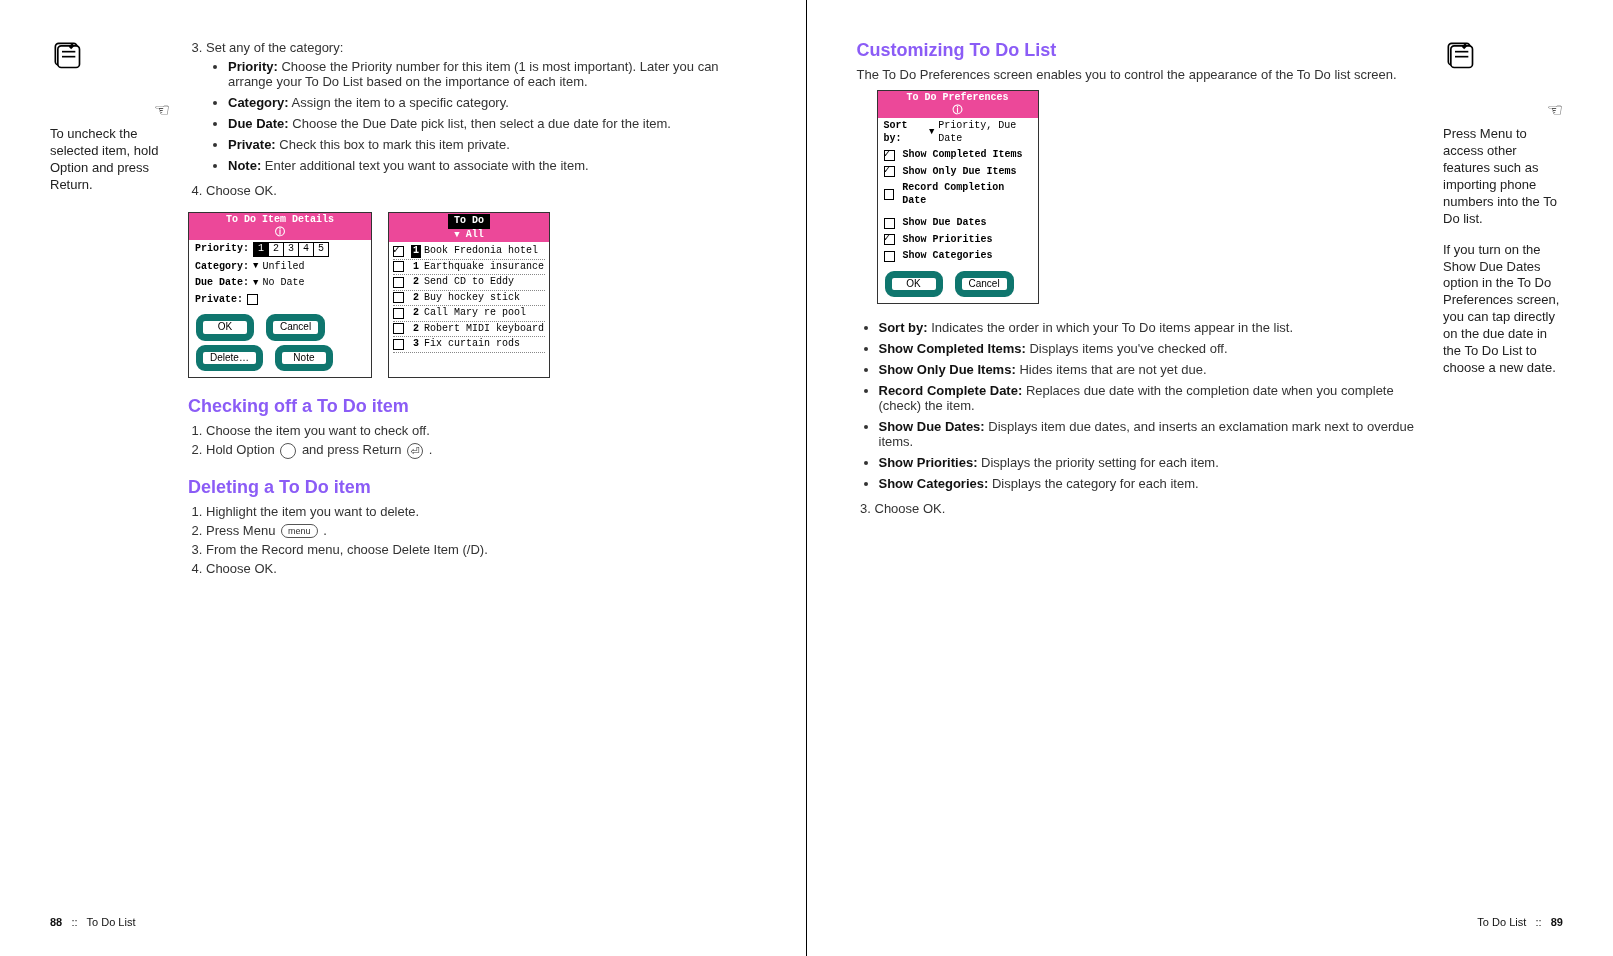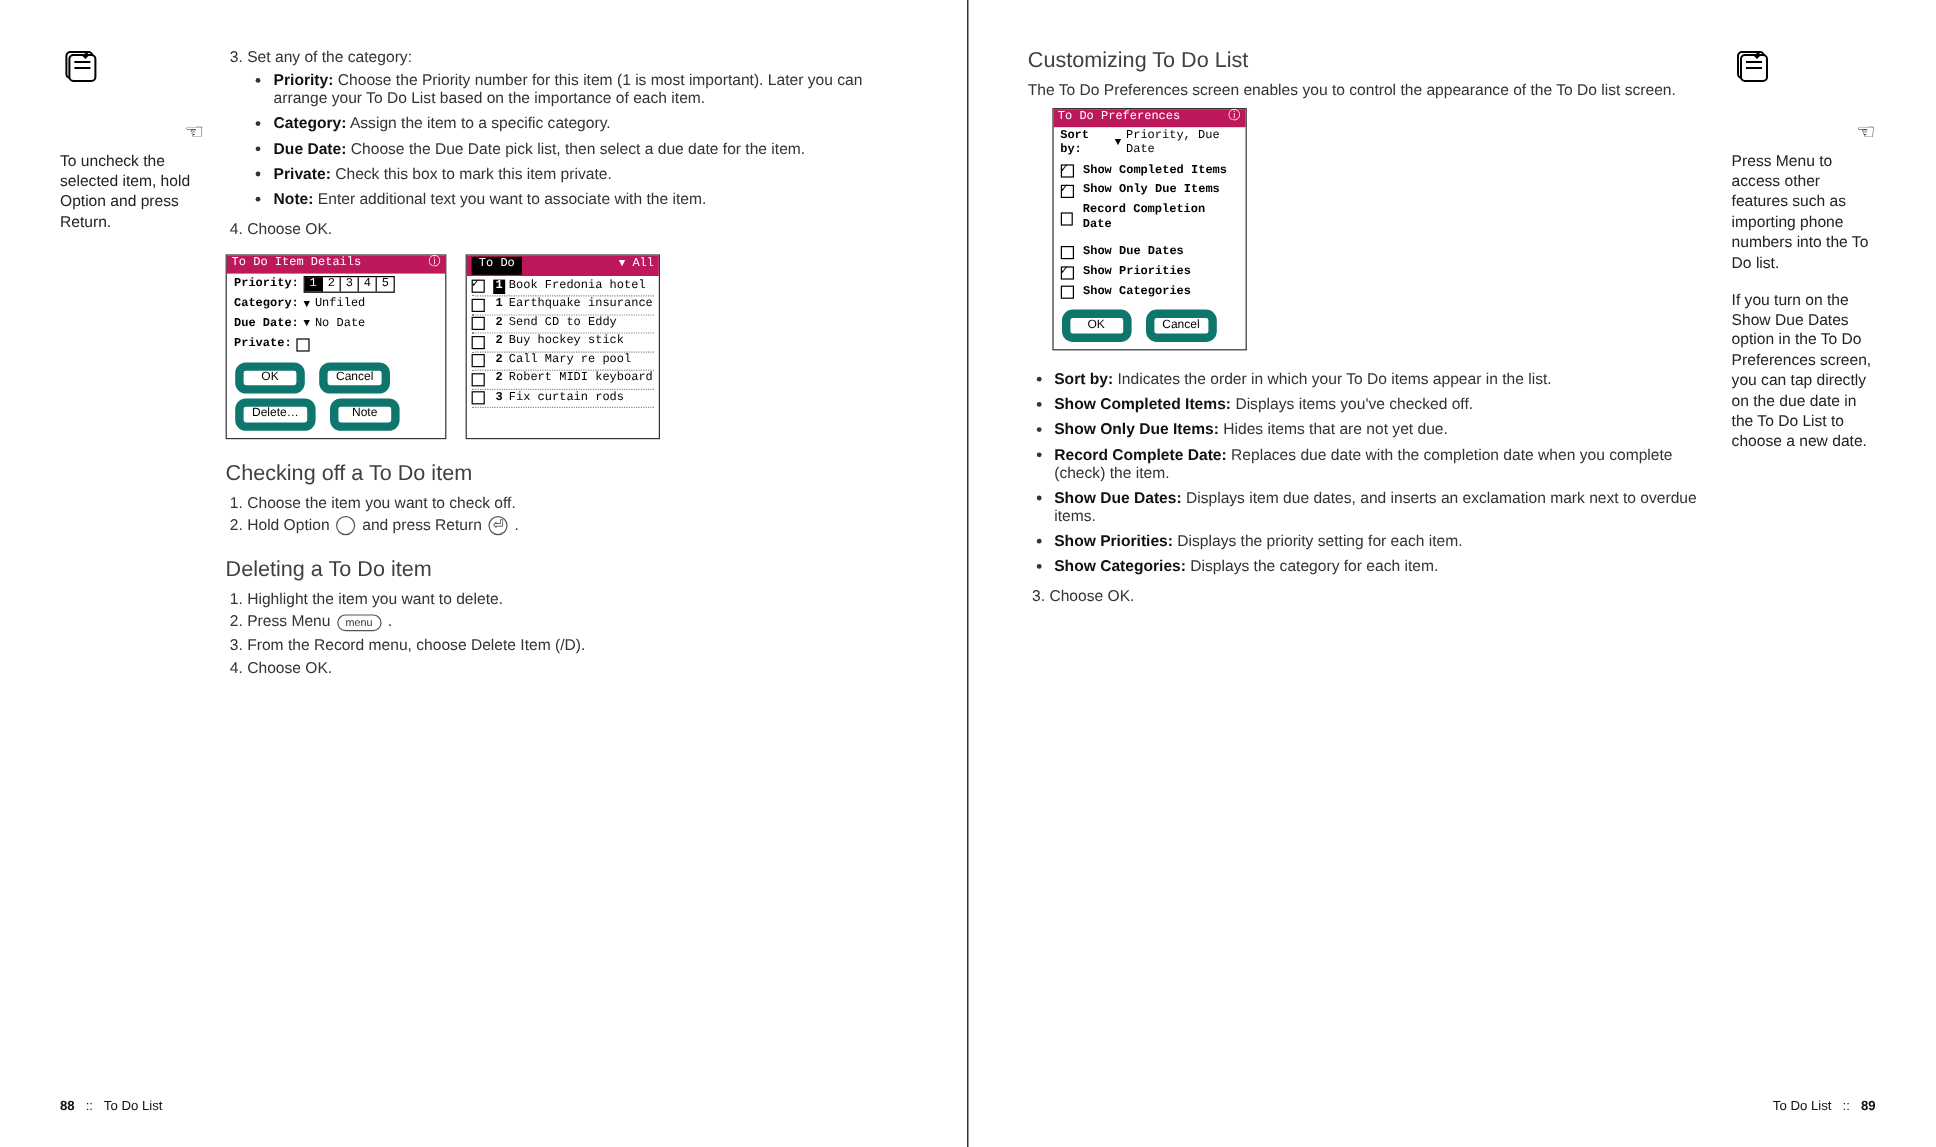--- a/index.html
+++ b/index.html
@@ -51,23 +51,23 @@
   ol.main-list > li { margin-bottom: 4px; }
   ul.bullets {
     list-style: disc;
     margin: 4px 0 10px 0;
     padding-left: 22px;
   }
   ul.bullets > li { margin-bottom: 6px; }
   .bold-term { font-weight: 600; color: #111; }
   h2.section {
     font-size: 18px;
-    font-weight: 400;
+    font-weight: 700;
     margin: 18px 0 6px 0;
-    color: #404040;
+    color: #8b5cf6;
   }
   .key-circle {
     display: inline-block;
     font-size: 11px;
     border: 1px solid #555;
     border-radius: 50%;
     width: 14px; height: 14px;
     line-height: 14px;
     text-align: center;
     vertical-align: middle;
@@ -90,26 +90,27 @@
     border: 1px solid #333;
     width: 182px;
     font-family: "Courier New", monospace;
     font-size: 10px;
     line-height: 1.25;
     color: #000;
     background: #fff;
   }
   .palm .title-bar {
     display: flex;
-    background: #be185d;
+    background: #ec4899;
     color: #fff;
     padding: 1px 4px;
-    font-weight: normal;
+    font-weight: bold;
     justify-content: space-between;
     align-items: center;
+    flex-direction: column;
   }
   .palm .title-bar.split .ttab { background:#000; color:#fff; padding:1px 6px; }
   .palm .title-bar.split .right { }
   .palm .row { padding: 2px 6px; display:flex; align-items:center; gap:4px; }
   .palm .pill {
     display:inline-block; border:7px solid #0f766e; border-radius:9px;
     padding:0 7px; margin:2px 3px; min-width:30px; text-align:center;
     font-family:Arial,sans-serif; font-size:10px;
   }
   .palm .btns { padding:4px 4px; }

